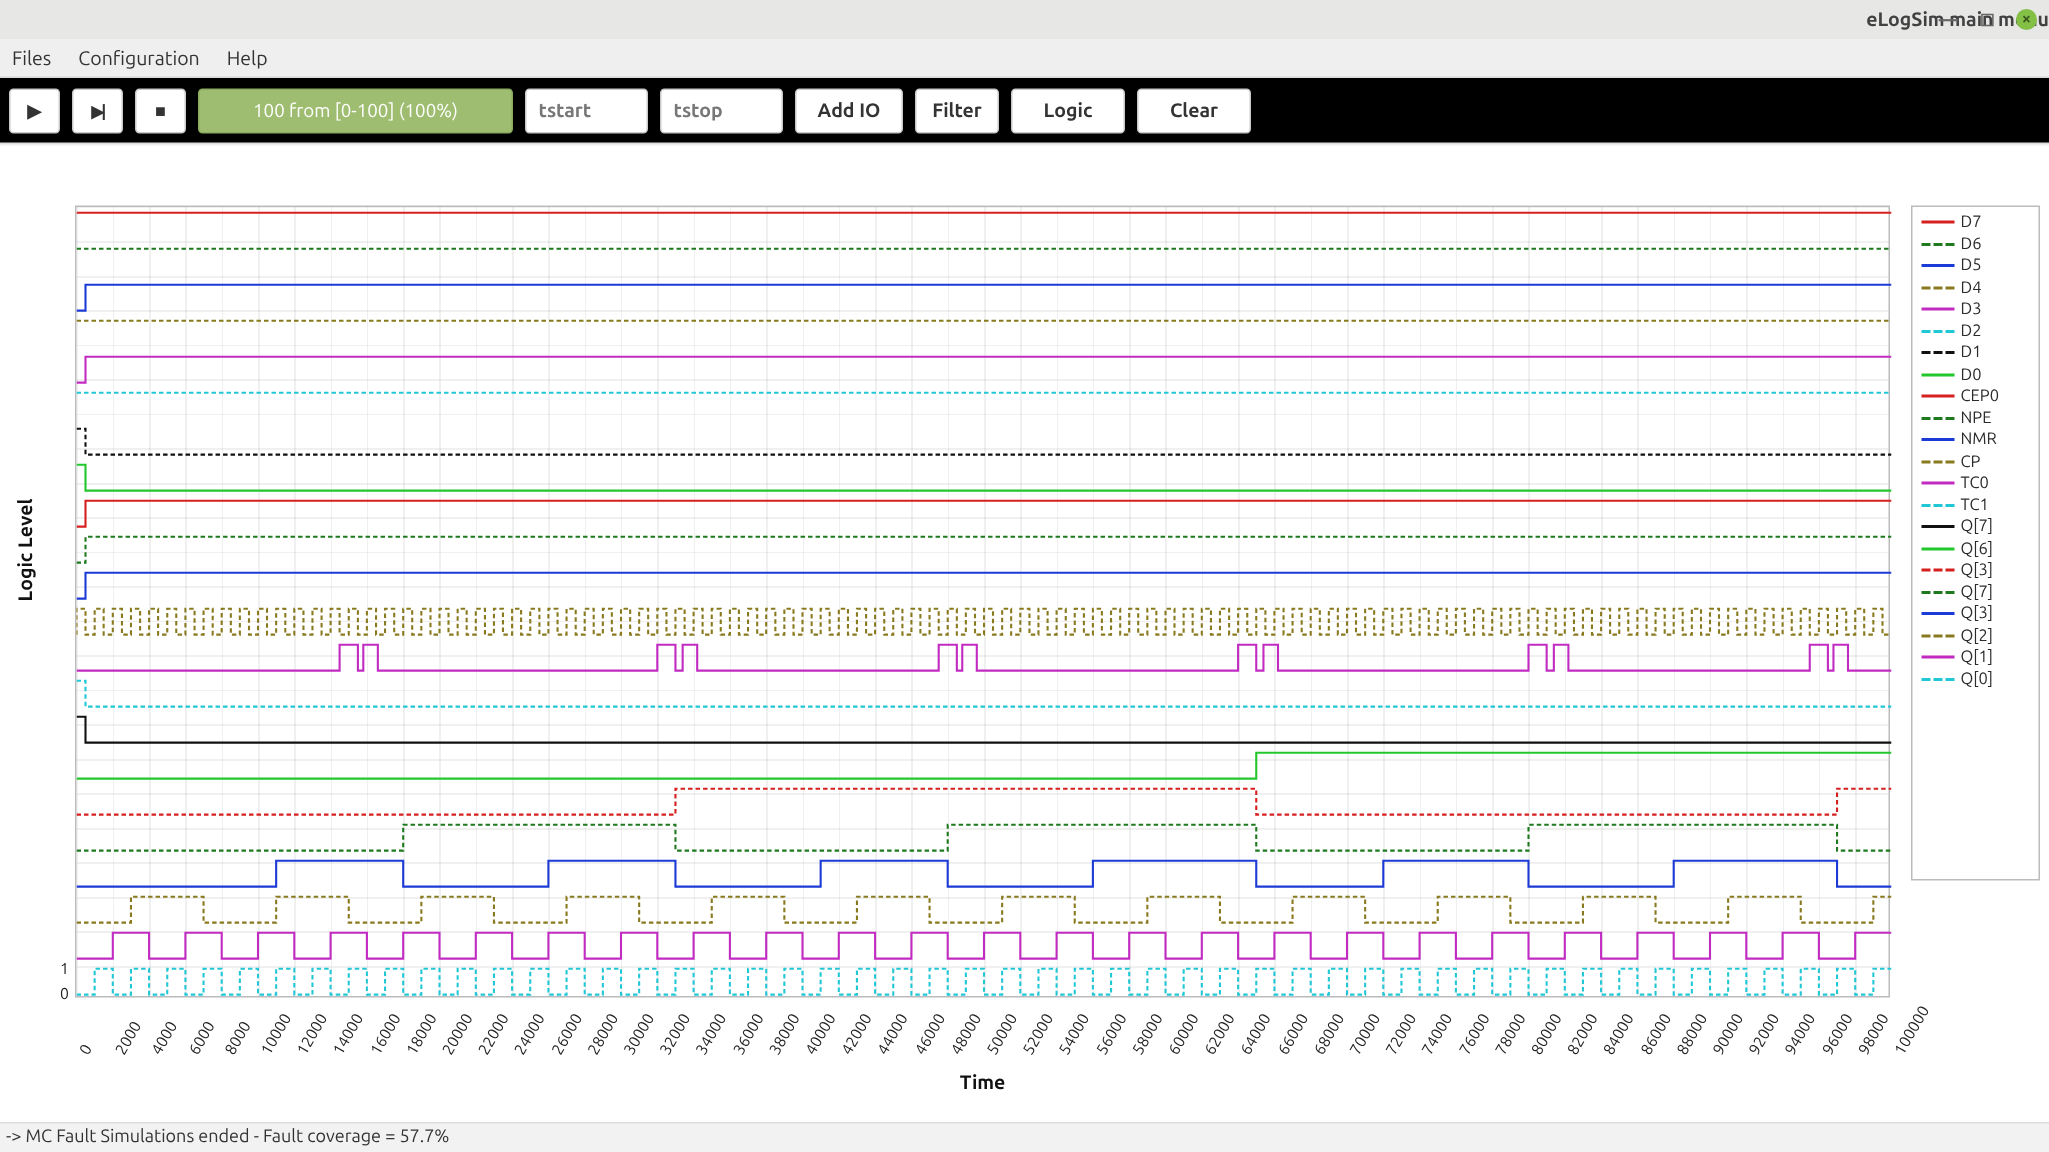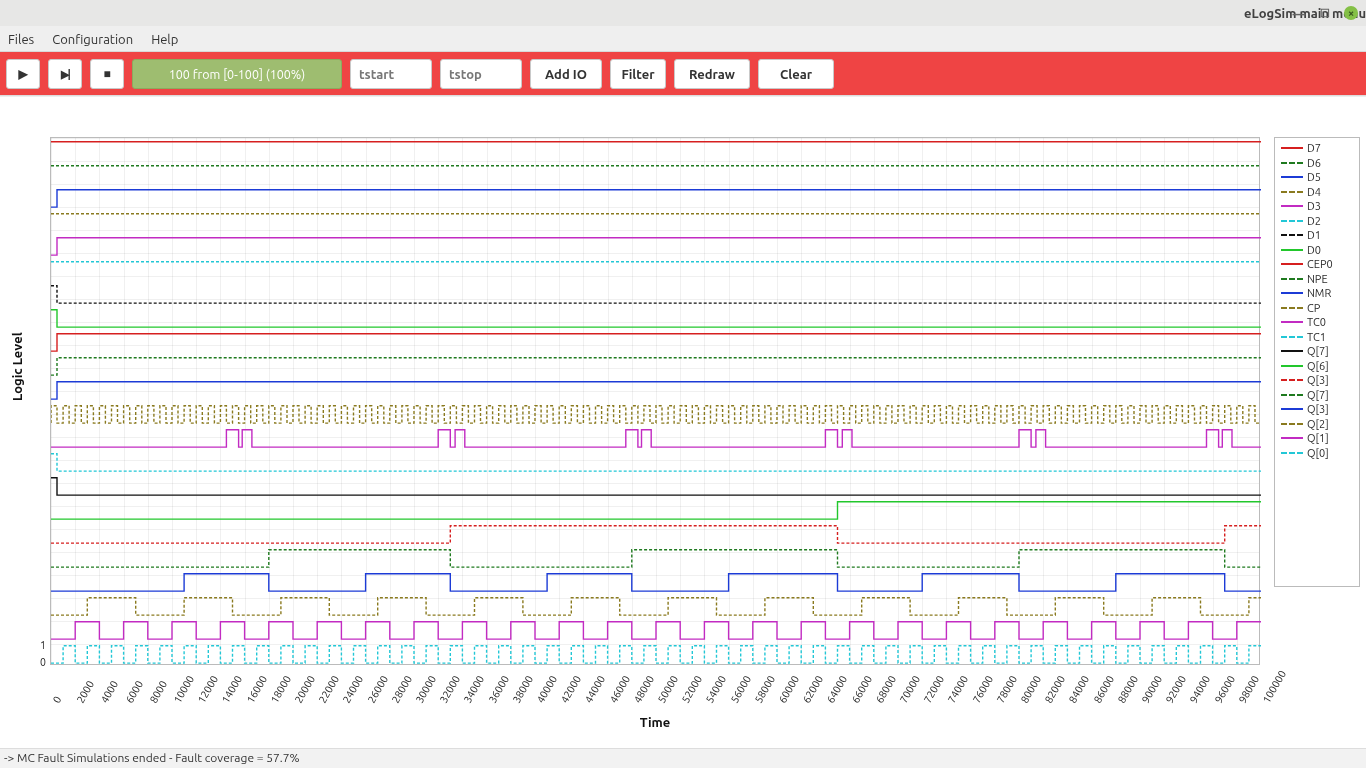--- a/index.html
+++ b/index.html
@@ -46,21 +46,21 @@
     align-items: center;
     padding: 0 8px;
     gap: 18px;
     color:#333;
   }
   .menubar span { cursor: default; }
 
   
   .toolbar {
     height: 44px;
-    background: #ef4444;
+    background: #000000;
     border-bottom: 1px solid #dcdcdc;
     display: flex;
     align-items: center;
     padding: 0 6px;
     gap: 8px;
   }
   .tb-btn, .tb-input, .tb-select {
     height: 30px;
     border: 1px solid #c9c9c9;
     background: #ffffff;
@@ -244,21 +244,21 @@
   <div class="tb-input">
       <span>tstop</span>
     </div>
   <div class="tb-btn" style="width:72px">
       <span>Add IO</span>
     </div>
   <div class="tb-btn" style="width:56px">
       <span>Filter</span>
     </div>
   <div class="tb-btn" style="width:76px">
-      <span>Redraw</span>
+      <span>Logic</span>
     </div>
   <div class="tb-btn" style="width:76px">
       <span>Clear</span>
     </div>
 </div>
 
 <div class="content">
   <div class="chart-wrap">
     <div class="ylabel">Logic Level</div>
     <div class="xlabel">Time</div>

